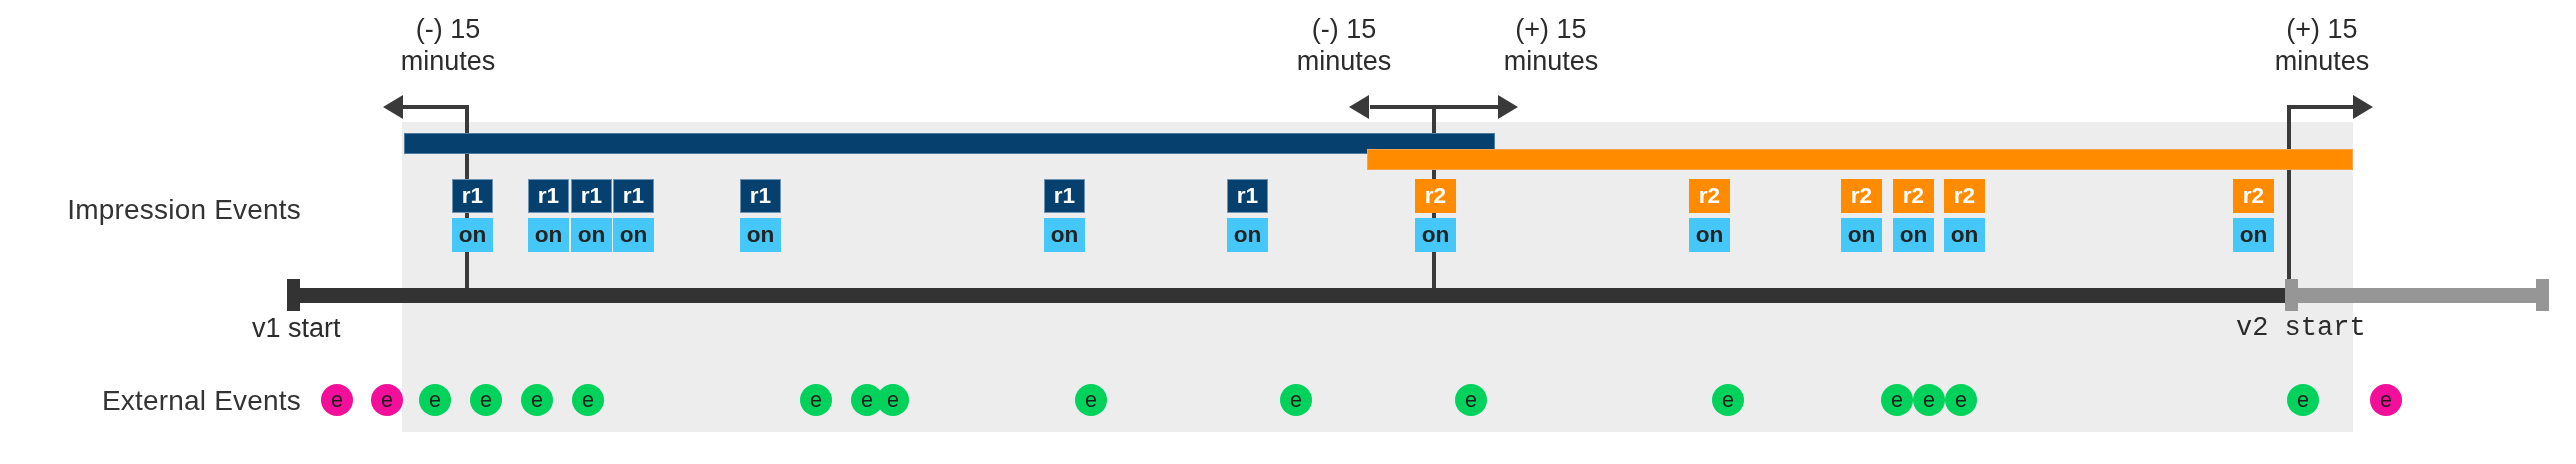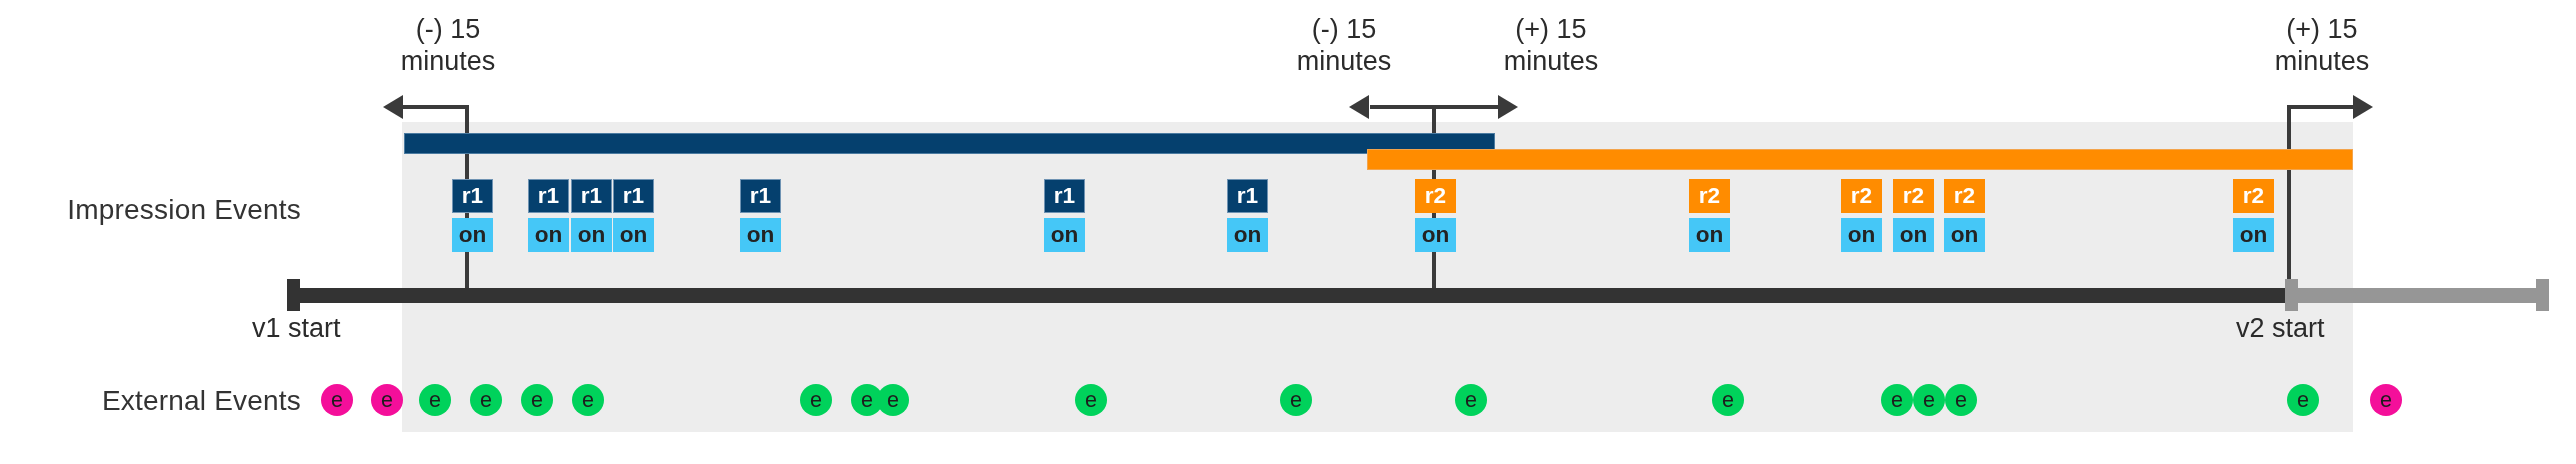--- a/index.html
+++ b/index.html
@@ -202,21 +202,21 @@
     </div>
 
   <div class="cap cap-dark" style="left:287px; top:279px;"></div>
   <div class="axis-v1" style="left:287px; top:288px; width:2004px;"></div>
 
   <div class="cap cap-gray" style="left:2285px; top:279px;"></div>
   <div class="axis-v2" style="left:2285px; top:288px; width:258px;"></div>
   <div class="cap cap-gray" style="left:2536px; top:279px;"></div>
 
   <div class="axis-caption" style="left:240px; top:313px;margin-left:12px;">v1 start</div>
-  <div class="axis-caption" style="left:2236px; top:313px;">v2 start</div>
+  <div class="axis-caption" style="left:2236px; top:313px;font-family:Liberation Mono, monospace;">v2 start</div>
 
   <div id="impressions-layer">
       <div class="chip chip-r1" style="left: 452px; top: 179px;">r1</div>
       <div class="chip chip-on" style="left: 452px; top: 218px;">on</div>
       <div class="chip chip-r1" style="left: 528px; top: 179px;">r1</div>
       <div class="chip chip-on" style="left: 528px; top: 218px;">on</div>
       <div class="chip chip-r1" style="left: 571px; top: 179px;">r1</div>
       <div class="chip chip-on" style="left: 571px; top: 218px;">on</div>
       <div class="chip chip-r1" style="left: 613px; top: 179px;">r1</div>
       <div class="chip chip-on" style="left: 613px; top: 218px;">on</div>

